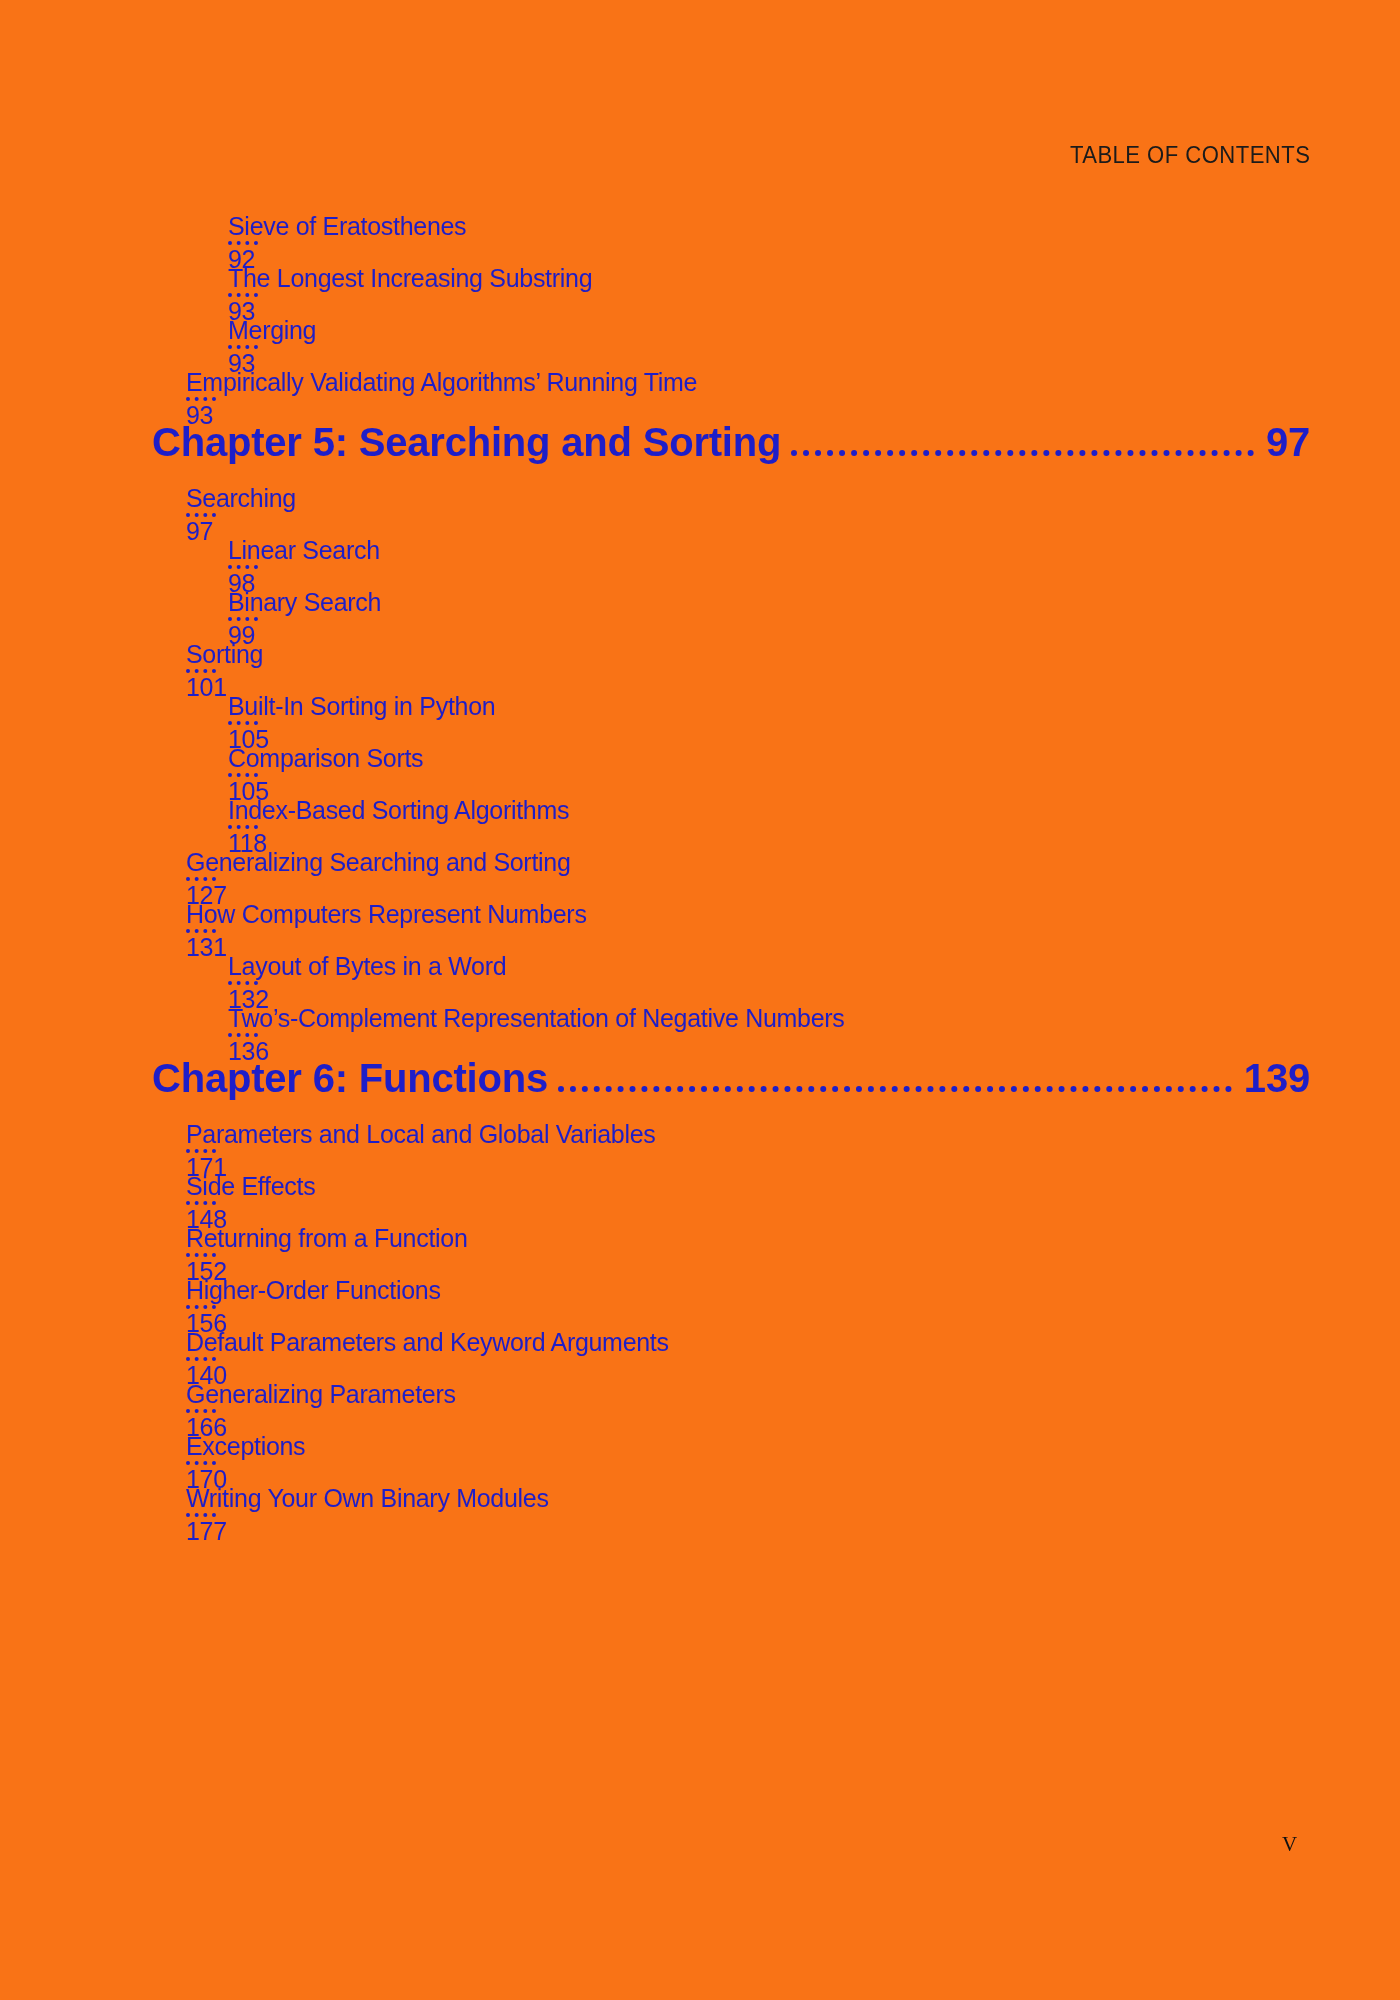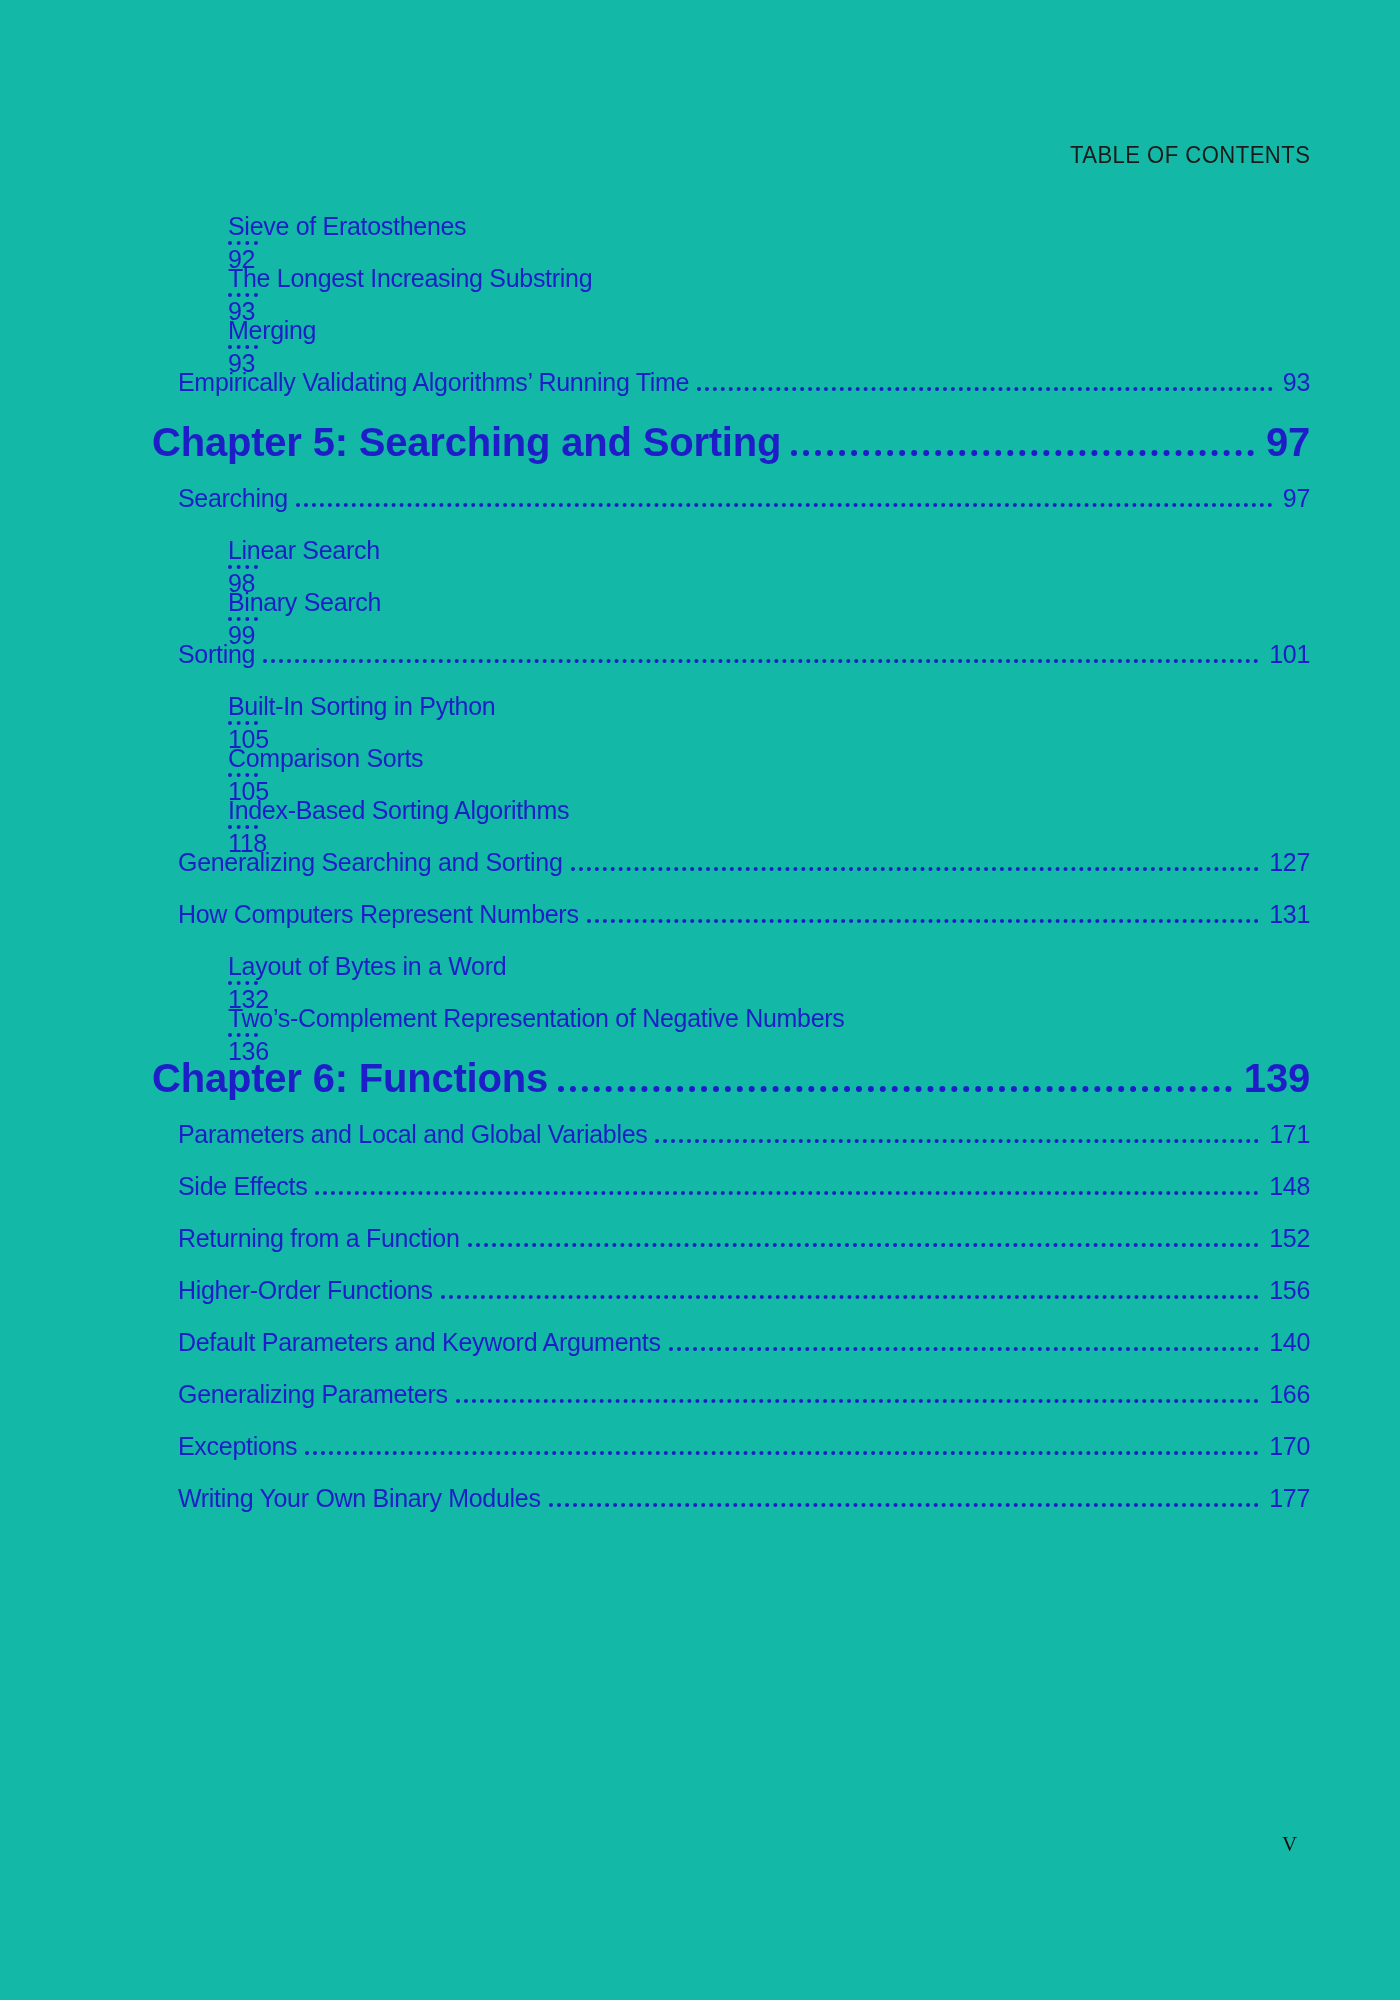--- a/index.html
+++ b/index.html
@@ -4,21 +4,21 @@
 <style>
   html, body {
     margin: 0;
     padding: 0;
     background: #ffffff;
   }
   .page {
     position: relative;
     width: 1400px;
     height: 2000px;
-    background: #14b8a6;
+    background: #f97316;
     overflow: hidden;
     font-family: "Liberation Sans", sans-serif;
   }
   .toc-header {
     position: absolute;
     top: 142px;
     right: 90px;
     font-size: 24px;
     line-height: 26px;
     letter-spacing: 0.5px;
@@ -37,21 +37,21 @@
   .row {
     display: flex;
     align-items: baseline;
     height: 28px;
     margin-bottom: 24px;
     color: var(--link, #1e1ec8);
     font-size: 25px;
     letter-spacing: -0.3px;
     white-space: nowrap;
   }
-  .row.level-section { padding-left: 26px; }
+  .row.level-section { padding-left: 26px; flex-direction: column; }
   .row.level-subsection { padding-left: 68px; flex-direction: column; }
   .row.level-chapter {
     margin-top: 14px;
     margin-bottom: 26px;
     height: 38px;
     font-size: 40px;
     font-weight: 700;
     letter-spacing: -0.2px;
   }
   .label { flex: 0 0 auto; }

